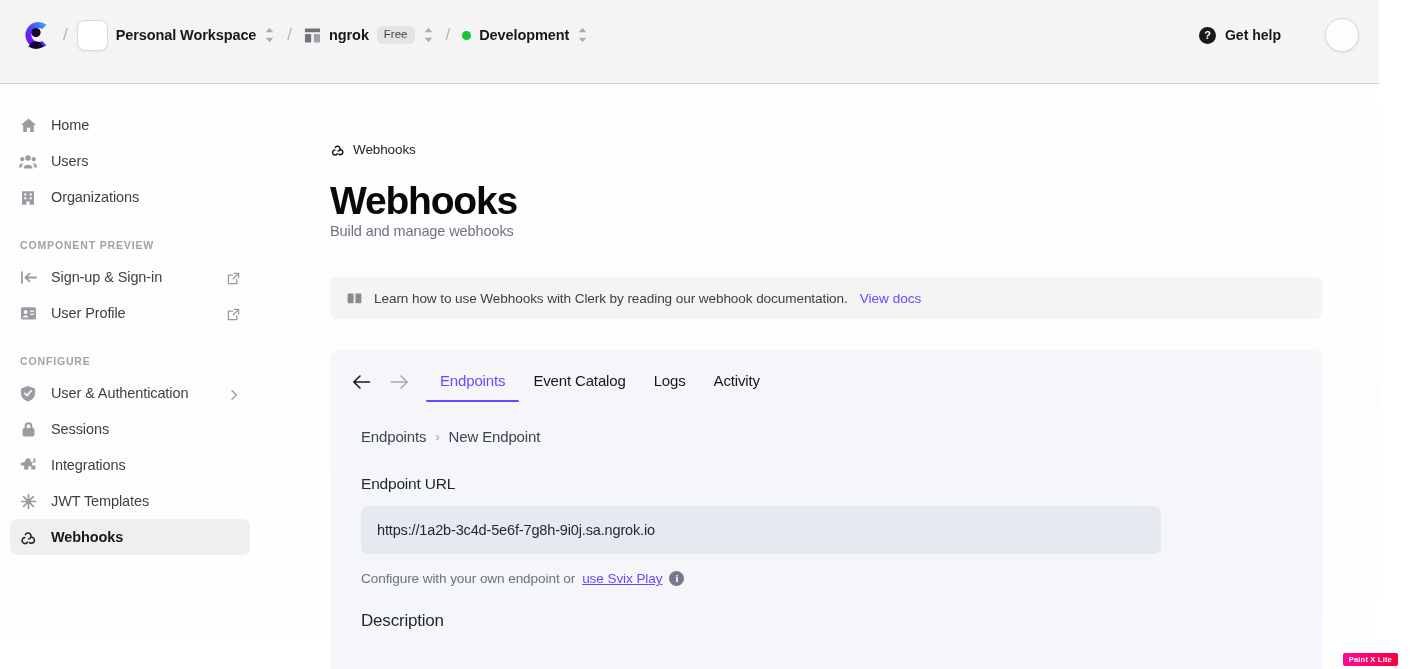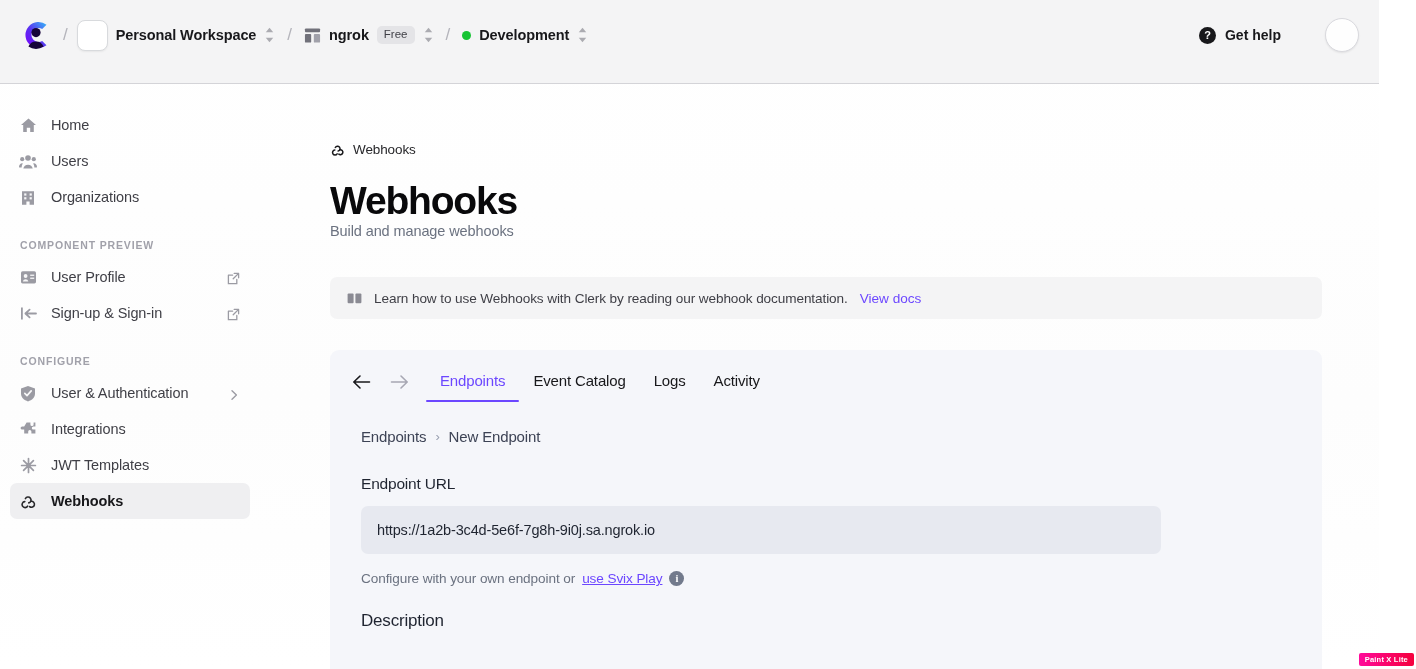--- a/index.html
+++ b/index.html
@@ -250,21 +250,21 @@
     cursor: pointer;
   }
   .field-label2 {
     font-size: 17px; color: #1f2430;
     margin-top: 25px; letter-spacing: -0.2px;
   }
 
   
   .watermark {
     position: absolute;
-    right: 2px; bottom: 3px;
+    right: 18px; bottom: 3px;
     background: linear-gradient(90deg,#ff0a9a 0%,#f5003c 100%);
     color: #ffffff;
     font-size: 7.5px; font-weight: 700;
     letter-spacing: .2px;
     padding: 3px 6px 3px;
     border-radius: 2px;
     line-height: 1;
     z-index: 50;
   }
 </style>
@@ -379,73 +379,82 @@
           <rect x="9.6" y="8.2" width="2.2" height="2.2" fill="#f7f7f8"></rect>
         </svg>
       </span>
       <span class="txt">Organizations</span>
     </div>
 
     <div class="nav-section">COMPONENT PREVIEW</div>
 
     <div class="nav-item">
       <span class="ico">
+        <svg width="17" height="15" viewBox="0 0 17 15">
+          <rect x="1" y="1.5" width="1.8" height="12" fill="currentColor"></rect>
+          <path d="M16 7.5 H6.2 M9.6 3.6 L5.4 7.5 L9.6 11.4" stroke="currentColor" stroke-width="1.8" fill="none" stroke-linecap="round" stroke-linejoin="round"></path>
+        </svg>
+      </span>
+      <span class="txt">Sign-up &amp; Sign-in</span>
+      <span class="grow"></span>
+      <span class="ext-ico">
+        <svg width="13" height="13" viewBox="0 0 13 13">
+          <path d="M1.4 3.2 h4.2 M1.4 3.2 v8.4 h8.4 V7.4" stroke="currentColor" stroke-width="1.3" fill="none" stroke-linecap="round"></path>
+          <path d="M7.2 1.4 h4.4 v4.4 M11.6 1.4 L6.2 6.8" stroke="currentColor" stroke-width="1.3" fill="none" stroke-linecap="round" stroke-linejoin="round"></path>
+        </svg>
+      </span>
+    </div>
+
+    <div class="nav-item">
+      <span class="ico">
         <svg width="17" height="16" viewBox="0 0 17 16">
           <rect x="1" y="2.2" width="15" height="12.2" rx="1.6" fill="currentColor"></rect>
           <circle cx="5.6" cy="7" r="1.9" fill="#f7f7f8"></circle>
           <path d="M2.8 12.4 a2.9 2.9 0 0 1 5.6 0 Z" fill="#f7f7f8"></path>
           <rect x="10.2" y="5.6" width="4" height="1.3" fill="#f7f7f8"></rect>
           <rect x="10.2" y="8.6" width="4" height="1.3" fill="#f7f7f8"></rect>
         </svg>
       </span>
       <span class="txt">User Profile</span>
       <span class="grow"></span>
       <span class="ext-ico">
         <svg width="13" height="13" viewBox="0 0 13 13">
           <path d="M1.4 3.2 h4.2 M1.4 3.2 v8.4 h8.4 V7.4" stroke="currentColor" stroke-width="1.3" fill="none" stroke-linecap="round"></path>
           <path d="M7.2 1.4 h4.4 v4.4 M11.6 1.4 L6.2 6.8" stroke="currentColor" stroke-width="1.3" fill="none" stroke-linecap="round" stroke-linejoin="round"></path>
         </svg>
       </span>
     </div>
 
-    <div class="nav-item">
-      <span class="ico">
-        <svg width="17" height="15" viewBox="0 0 17 15">
-          <rect x="1" y="1.5" width="1.8" height="12" fill="currentColor"></rect>
-          <path d="M16 7.5 H6.2 M9.6 3.6 L5.4 7.5 L9.6 11.4" stroke="currentColor" stroke-width="1.8" fill="none" stroke-linecap="round" stroke-linejoin="round"></path>
-        </svg>
-      </span>
-      <span class="txt">Sign-up &amp; Sign-in</span>
-      <span class="grow"></span>
-      <span class="ext-ico">
-        <svg width="13" height="13" viewBox="0 0 13 13">
-          <path d="M1.4 3.2 h4.2 M1.4 3.2 v8.4 h8.4 V7.4" stroke="currentColor" stroke-width="1.3" fill="none" stroke-linecap="round"></path>
-          <path d="M7.2 1.4 h4.4 v4.4 M11.6 1.4 L6.2 6.8" stroke="currentColor" stroke-width="1.3" fill="none" stroke-linecap="round" stroke-linejoin="round"></path>
-        </svg>
-      </span>
-    </div>
-
     <div class="nav-section">CONFIGURE</div>
 
     <div class="nav-item">
       <span class="ico">
         <svg width="16" height="17" viewBox="0 0 16 17">
           <path d="M8 1 L15 3.4 v5.2 c0 4.2 -3 6.6 -7 7.8 c-4 -1.2 -7 -3.6 -7 -7.8 V3.4 Z" fill="currentColor"></path>
           <path d="M4.8 8.4 L7 10.6 L11.2 5.9" stroke="#f7f7f8" stroke-width="1.7" fill="none" stroke-linecap="round" stroke-linejoin="round"></path>
         </svg>
       </span>
       <span class="txt">User &amp; Authentication</span>
       <span class="grow"></span>
       <span class="chev">
         <svg width="12" height="12" viewBox="0 0 12 12">
               <path d="M4 1.8 L8.4 6 L4 10.2" stroke="currentColor" stroke-width="1.4" fill="none" stroke-linecap="round" stroke-linejoin="round"></path>
             </svg>
       </span>
     </div>
 
+    <div class="nav-item">
+      <span class="ico">
+        <svg width="15" height="17" viewBox="0 0 15 17">
+          <path d="M3.6 7.2 V5.2 a3.9 3.9 0 0 1 7.8 0 v2 h-2 V5.2 a1.9 1.9 0 0 0 -3.8 0 v2 Z" fill="currentColor"></path>
+          <rect x="1.6" y="7" width="11.8" height="8.6" rx="1.8" fill="currentColor"></rect>
+        </svg>
+      </span>
+      <span class="txt">Sessions</span>
+    </div>
 
 
     <div class="nav-item">
       <span class="ico">
         <svg width="17" height="17" viewBox="0 0 17 17">
           <path d="M6.6 1.4 h3.8 v2 a1.6 1.6 0 0 0 3.2 0 v-2 h1.8 v4 h-2 a1.6 1.6 0 0 0 0 3.2 h2 v4 h-4 v-2 a1.6 1.6 0 0 0 -3.2 0 v2 h-4 v-4 h-2 a1.6 1.6 0 0 1 0 -3.2 h2 Z" fill="currentColor"></path>
         </svg>
       </span>
       <span class="txt">Integrations</span>
     </div>

